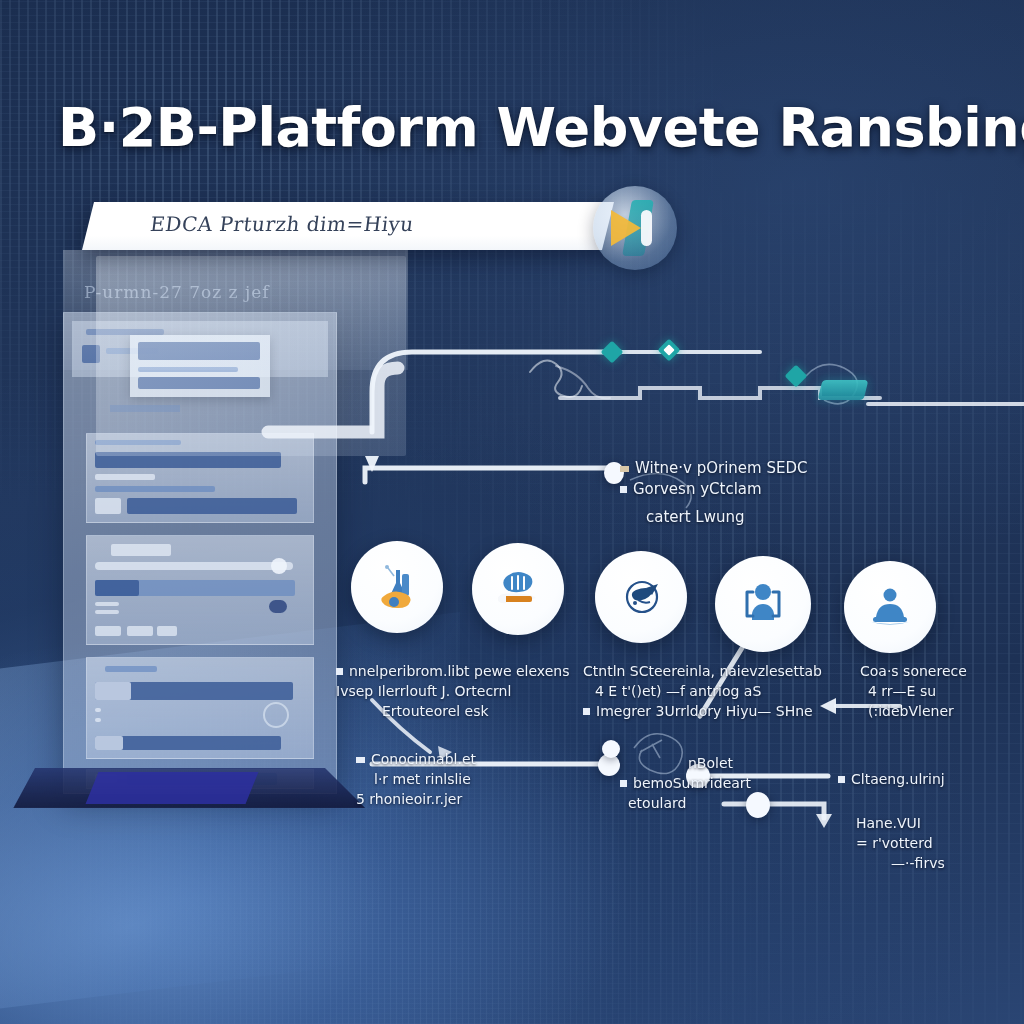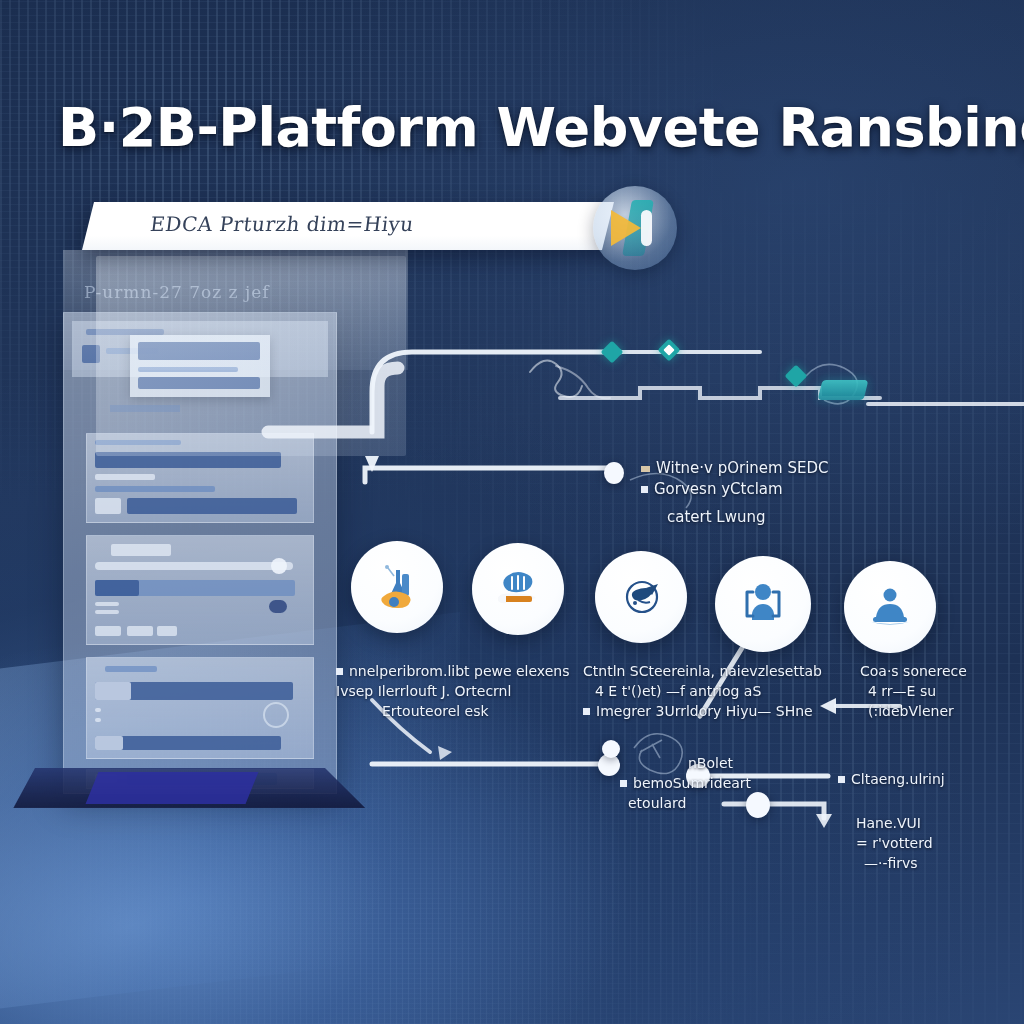--- a/index.html
+++ b/index.html
@@ -374,21 +374,21 @@
 
   <div class="circ" style="left:844px;top:561px;width:92px;height:92px;">
     <svg width="50" height="50" viewBox="0 0 50 50">
       <circle cx="25" cy="13" r="6.5" fill="#3f86c6"></circle>
       <path d="M25 22 q-12 0 -14 13 l28 0 q-2 -13 -14 -13z" fill="#3f86c6"></path>
       <rect x="8" y="35" width="34" height="5" rx="2.5" fill="#3f86c6"></rect>
       <path d="M6 40 q19 5 38 0 q-19 4 -38 0z" fill="#5fa0d6"></path>
     </svg>
   </div>
 
-  <div class="ann blur1" style="left:641px;top:458px;font-size:15px;">
+  <div class="ann blur1" style="left:620px;top:458px;font-size:15px;">
     <span class="bulletline">
         <i class="bullet"></i>
         <span class="ln">Witne·v pOrinem SEDC</span>
       </span>
     <span class="bulletline">
         <i class="bullet sq w"></i>
         <span class="ln">Gorvesn yCtclam</span>
       </span>
     <span class="bulletline" style="padding-left:26px;margin-top:6px;">
         <span class="ln">catert Lwung</span>
@@ -412,33 +412,41 @@
         <span class="ln">Imegrer 3Urrldory  Hiyu— SHne</span>
       </span>
   </div>
 
   <div class="ann blur2" style="left:860px;top:662px;font-size:14px;">
     <span class="ln">Coa·s sonerece</span>
     <span class="ln" style="padding-left:8px;">4 rr—E su</span>
     <span class="ln" style="padding-left:8px;">(:idebVlener</span>
   </div>
 
+  <div class="ann blur2" style="left:356px;top:750px;font-size:14px;">
+    <span class="bulletline">
+        <i class="bullet w"></i>
+        <span class="ln">Conocinnabl.et</span>
+      </span>
+    <span class="ln" style="padding-left:18px;">l·r met rinlslie</span>
+    <span class="ln">5 rhonieoir.r.jer</span>
+  </div>
 
   <div class="ann blur2" style="left:620px;top:754px;font-size:14px;">
     <span class="ln" style="padding-left:68px;">nBolet</span>
     <span class="bulletline">
         <i class="bullet w sq"></i>
         <span class="ln">bemoSumrideart</span>
       </span>
     <span class="ln" style="padding-left:8px;">etoulard</span>
   </div>
 
   <div class="ann blur2" style="left:838px;top:770px;font-size:14px;">
     <span class="bulletline">
         <i class="bullet w sq"></i>
         <span class="ln">Cltaeng.ulrinj</span>
       </span>
     <span class="ln" style="padding-left:18px;margin-top:24px;">Hane.VUI</span>
     <span class="ln" style="padding-left:18px;">=  r'votterd</span>
-    <span class="ln" style="padding-left:26px;">—·-firvs</span>
+    <span class="ln" style="padding-left:26px;text-align:right;">—·-firvs</span>
   </div>
 
 </div>
 
 </body></html>

